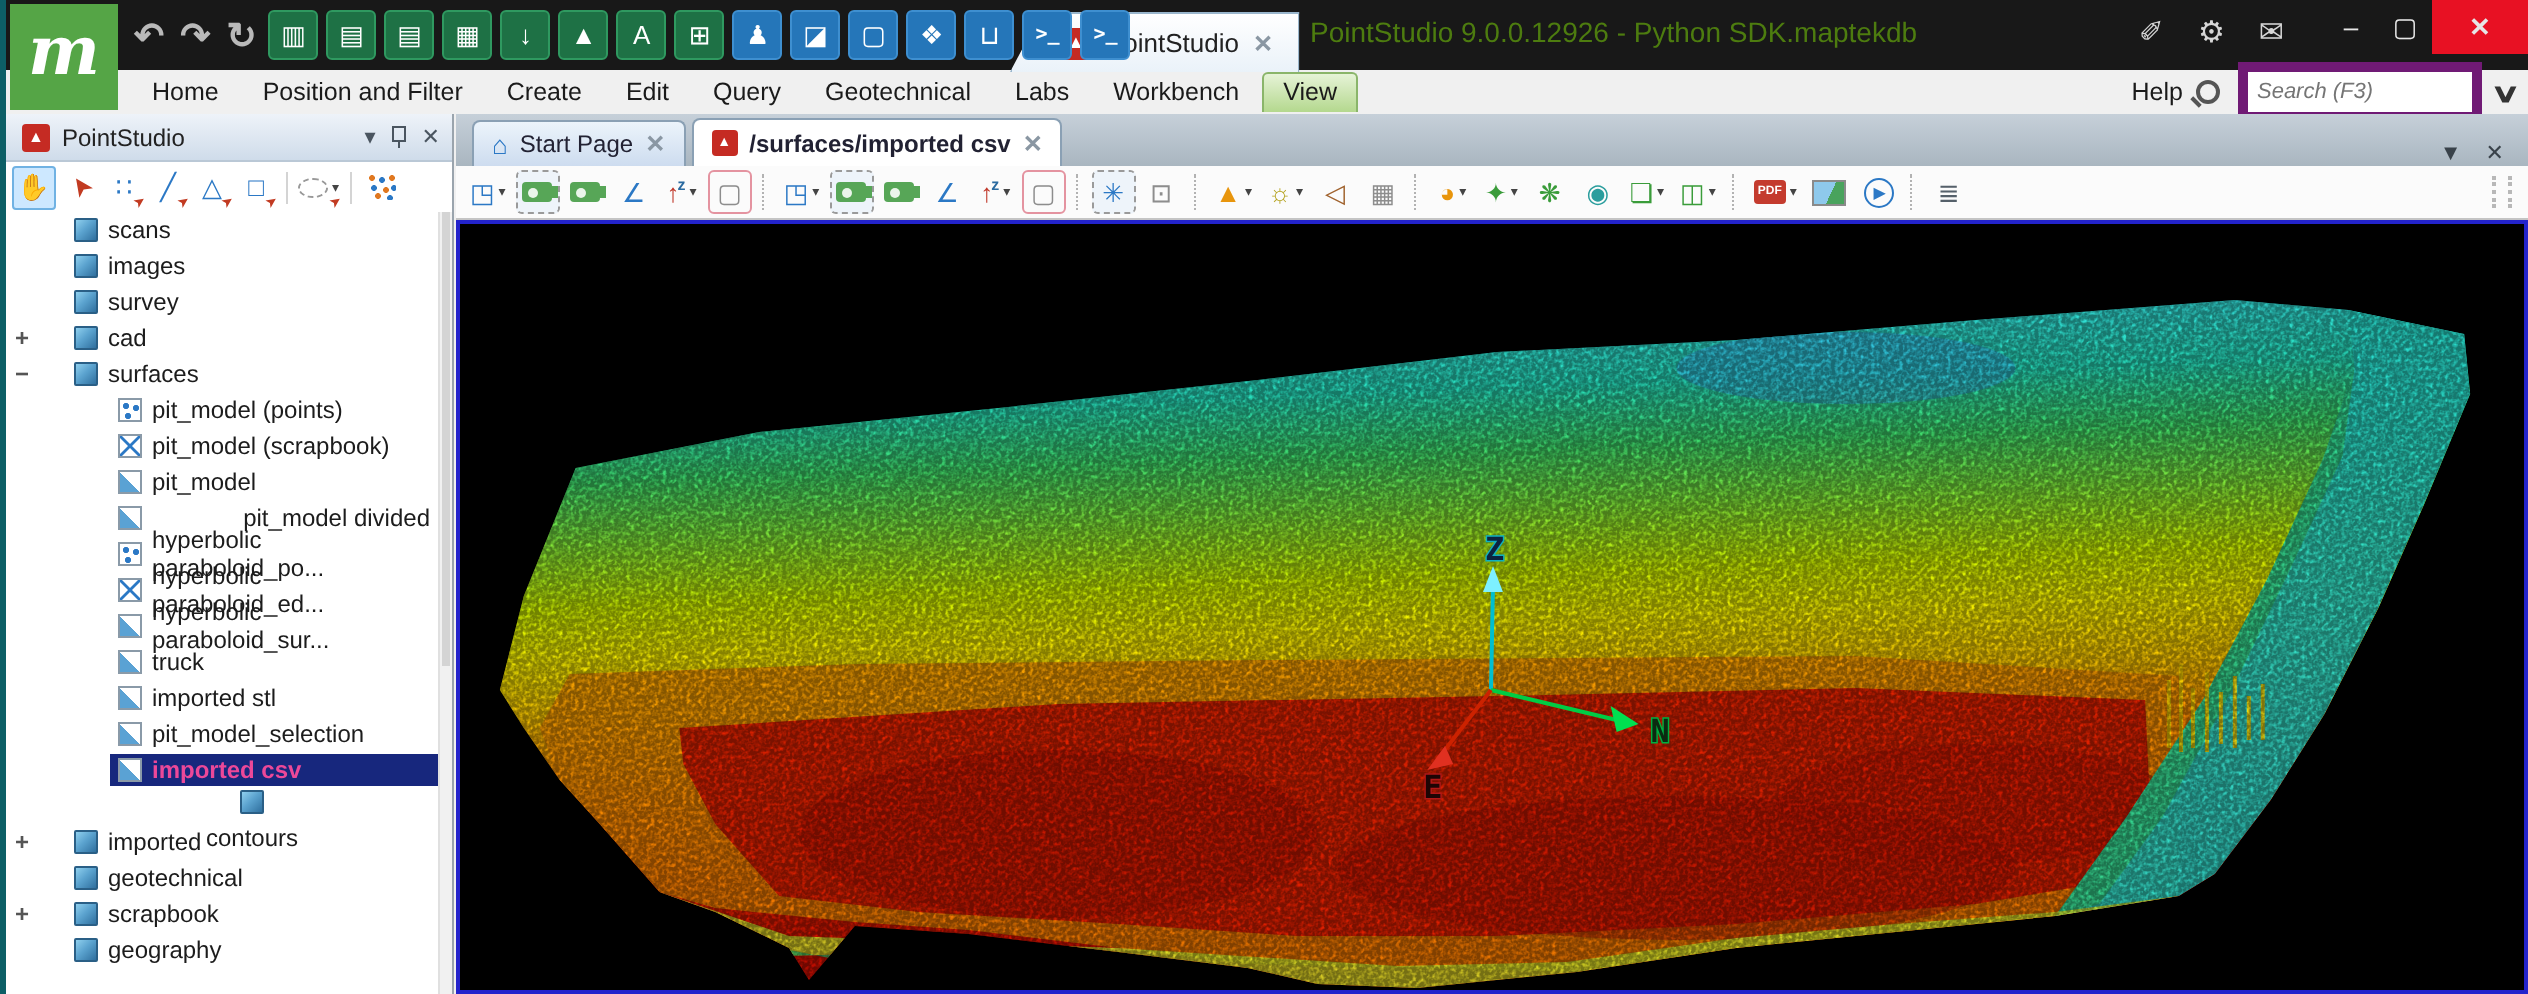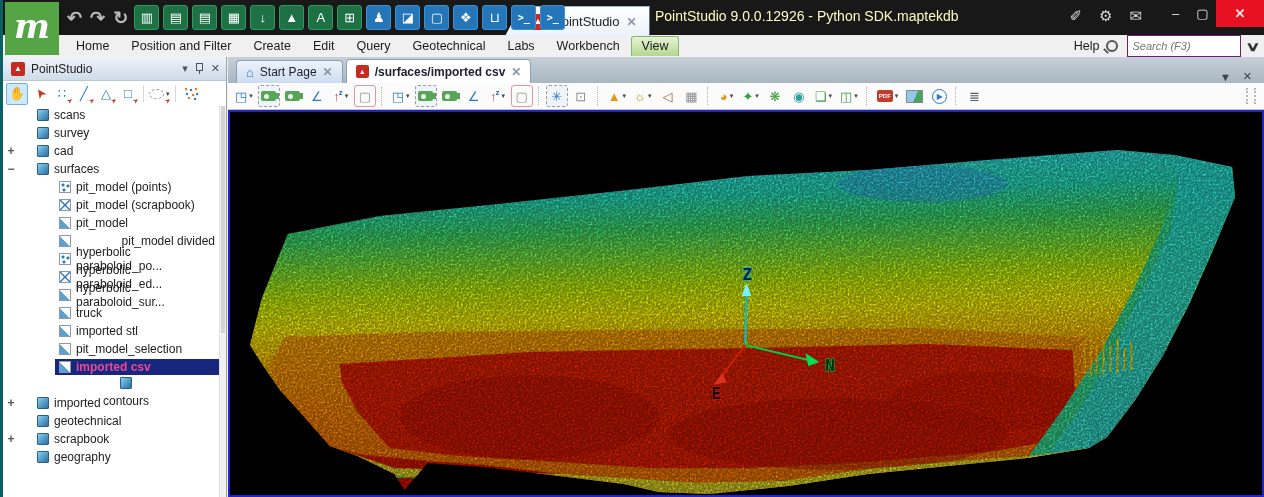--- a/index.html
+++ b/index.html
@@ -17,36 +17,36 @@
     color:#fff;font-size:13px;line-height:1;}
   .tile.green{background:#1e7145;border:1px solid #2f9960;}
   .tile.blue{background:#2576b9;border:1px solid #3e8fd0;}
   .tile .sm{font-size:10px;font-weight:bold;font-family:"DejaVu Sans Mono",monospace;}
   .app-tab{position:absolute;left:502px;top:6px;height:29px;z-index:4;display:flex;align-items:center;gap:7px;
     padding:0 12px 0 24px;background:linear-gradient(#ffffff,#eaf2f9);border:1px solid #9ab6cc;border-bottom:none;
     clip-path:polygon(16px 0,100% 0,100% 100%,0 100%);font-size:13px;color:#222;}
   .maptek-mini{width:16px;height:16px;background:#c52b23;border-radius:2px;display:flex;align-items:center;justify-content:center;}
   .maptek-mini i{color:#fff;font-style:normal;font-size:9px;line-height:1;}
   .tab-close{color:#8a97a3;font-size:12px;font-weight:bold;}
-  .title-text{position:absolute;left:652px;top:8px;color:#fef9c3;font-size:14px;white-space:nowrap;}
+  .title-text{position:absolute;left:652px;top:8px;color:#4d7c0f;font-size:14px;white-space:nowrap;}
   .tb-icons{position:absolute;right:122px;top:7px;display:flex;gap:17px;color:#d6d6d6;font-size:15px;}
   .tb-icons span{cursor:default;}
   .win-btns{position:absolute;right:0;top:0;display:flex;height:27px;}
   .win-btn{width:27px;display:flex;align-items:center;justify-content:center;color:#e6e6e6;font-size:13px;}
   .win-btn.close{width:48px;background:#e81123;font-weight:bold;}
   
   .menubar{position:absolute;top:35px;left:0;right:0;height:22px;background:#f0f0f0;display:flex;
     align-items:center;padding-left:62px;font-size:12.5px;color:#1a1a1a;}
   .menu-item{padding:2px 11px;cursor:default;}
   .menu-item.active{background:linear-gradient(#e6f3d7,#b4d88e);border:1px solid #8ab56a;border-bottom:none;
     border-radius:3px 3px 0 0;padding:2px 10px 3px;}
   .menu-right{margin-left:auto;display:flex;align-items:center;gap:7px;padding-right:6px;}
   .mag{width:8px;height:8px;border:2px solid #555;border-radius:50%;position:relative;margin-right:2px;}
   .mag::after{content:"";position:absolute;left:-5px;top:8px;width:6px;height:2px;background:#555;transform:rotate(45deg);}
-  .search-box{width:104px;height:16px;border:1px solid #701a75;background:#fff;font:italic 11px "Liberation Sans",sans-serif;
+  .search-box{width:104px;height:16px;border:5px solid #701a75;background:#fff;font:italic 11px "Liberation Sans",sans-serif;
     color:#8a8a8a;padding:2px 4px;}
   .chevron{color:#333;font-size:13px;font-weight:bold;transform:scaleX(1.6);}
   
   .panel{position:absolute;top:57px;left:0;width:224px;bottom:0;background:#fff;border-right:1px solid #9aa4ad;box-sizing:border-box;}
   .panel-header{height:23px;background:linear-gradient(#eef3f9,#cfdcea);display:flex;align-items:center;
     padding:0 6px 0 8px;gap:6px;border-bottom:1px solid #bac8d6;}
   .panel-title{font-size:12px;color:#222;flex:1;}
   .ph-ic{color:#4a5560;font-size:11px;cursor:default;}
   .pin{width:7px;height:11px;position:relative;margin:0 2px;}
   .pin::before{content:"";position:absolute;left:0;top:0;width:5px;height:6px;border:1.5px solid #4a5560;}
@@ -270,20 +270,26 @@
     <div class="tree" id="tree">
         <div class="tree-row">
           <span class="row-inner" style="margin-left: 30px;">
             <span class="ticon cube"></span>
             <span>scans</span>
           </span>
         </div>
         <div class="tree-row">
           <span class="row-inner" style="margin-left: 30px;">
             <span class="ticon cube"></span>
+            <span>images</span>
+          </span>
+        </div>
+        <div class="tree-row">
+          <span class="row-inner" style="margin-left: 30px;">
+            <span class="ticon cube"></span>
             <span>survey</span>
           </span>
         </div>
         <div class="tree-row">
           <span class="expander">+</span>
           <span class="row-inner" style="margin-left: 30px;">
             <span class="ticon cube"></span>
             <span>cad</span>
           </span>
         </div>

